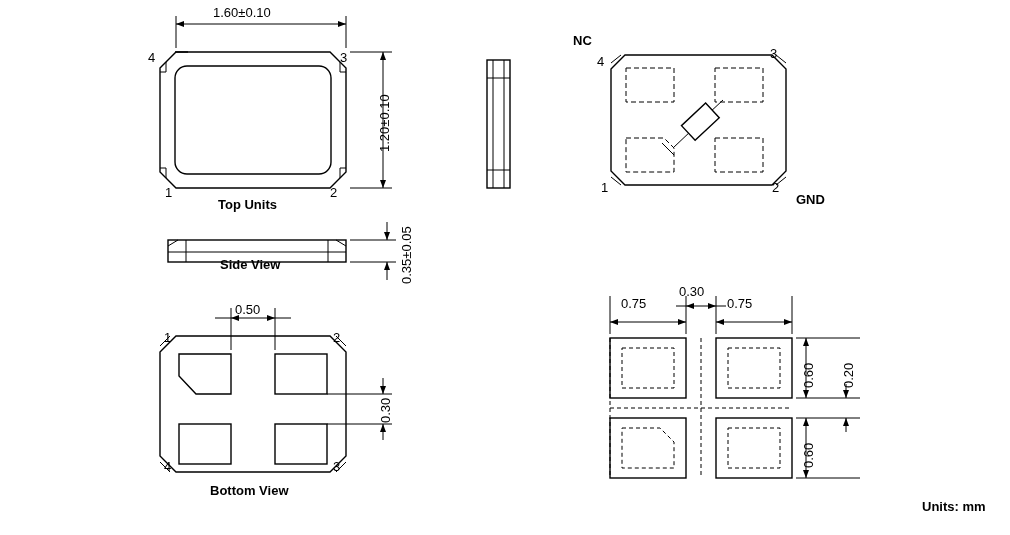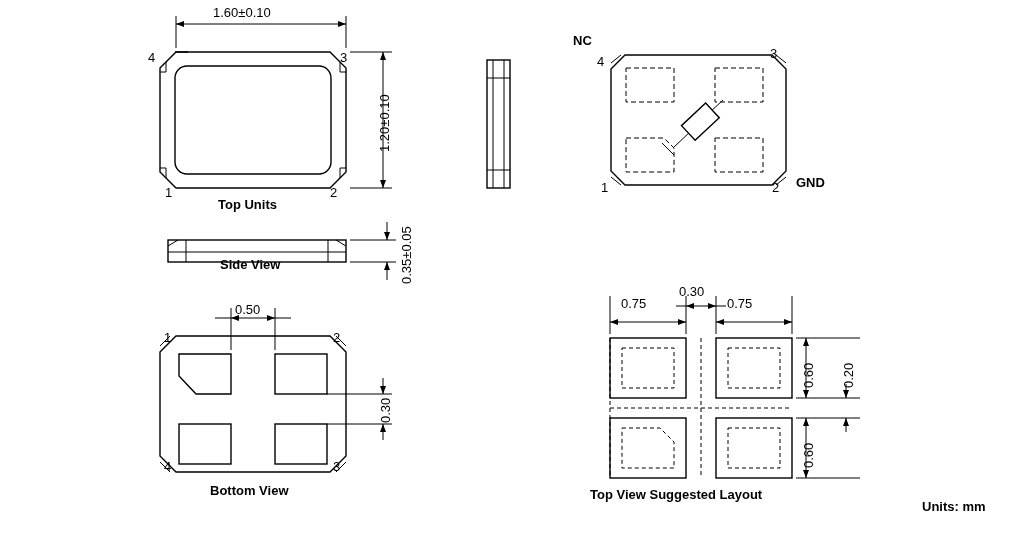--- a/index.html
+++ b/index.html
@@ -184,29 +184,28 @@
 
   <div class="lbl" style="left:235px;top:303px;">0.50</div>
   <div class="lbl" style="left:164px;top:331px;">1</div>
   <div class="lbl" style="left:333px;top:331px;">2</div>
   <div class="lbl" style="left:164px;top:460px;">4</div>
   <div class="lbl" style="left:333px;top:460px;">3</div>
   <div class="lbl vert" style="left:379px;top:423px;transform:rotate(-90deg);">0.30</div>
   <div class="lbl b" style="left:210px;top:484px;text-align:right;">Bottom View</div>
 
   <div class="lbl b" style="left:573px;top:34px;">NC</div>
-  <div class="lbl b" style="left:796px;top:176px;">GND</div>
+  <div class="lbl b" style="left:796px;top:193px;">GND</div>
   <div class="lbl" style="left:597px;top:55px;">4</div>
   <div class="lbl" style="left:770px;top:47px;">3</div>
   <div class="lbl" style="left:601px;top:181px;">1</div>
   <div class="lbl" style="left:772px;top:181px;">2</div>
 
   <div class="lbl" style="left:621px;top:297px;">0.75</div>
   <div class="lbl" style="left:679px;top:285px;">0.30</div>
   <div class="lbl" style="left:727px;top:297px;">0.75</div>
   <div class="lbl vert" style="left:802px;top:388px;transform:rotate(-90deg);">0.60</div>
   <div class="lbl vert" style="left:842px;top:388px;transform:rotate(-90deg);">0.20</div>
   <div class="lbl vert" style="left:802px;top:468px;transform:rotate(-90deg);">0.60</div>
-  <div class="lbl b" style="left:590px;top:488px;">Top View Suggested Layout</div>
 
   <div class="lbl b" style="left:922px;top:500px;">Units: mm</div>
 
 </div>
 
 </body></html>

